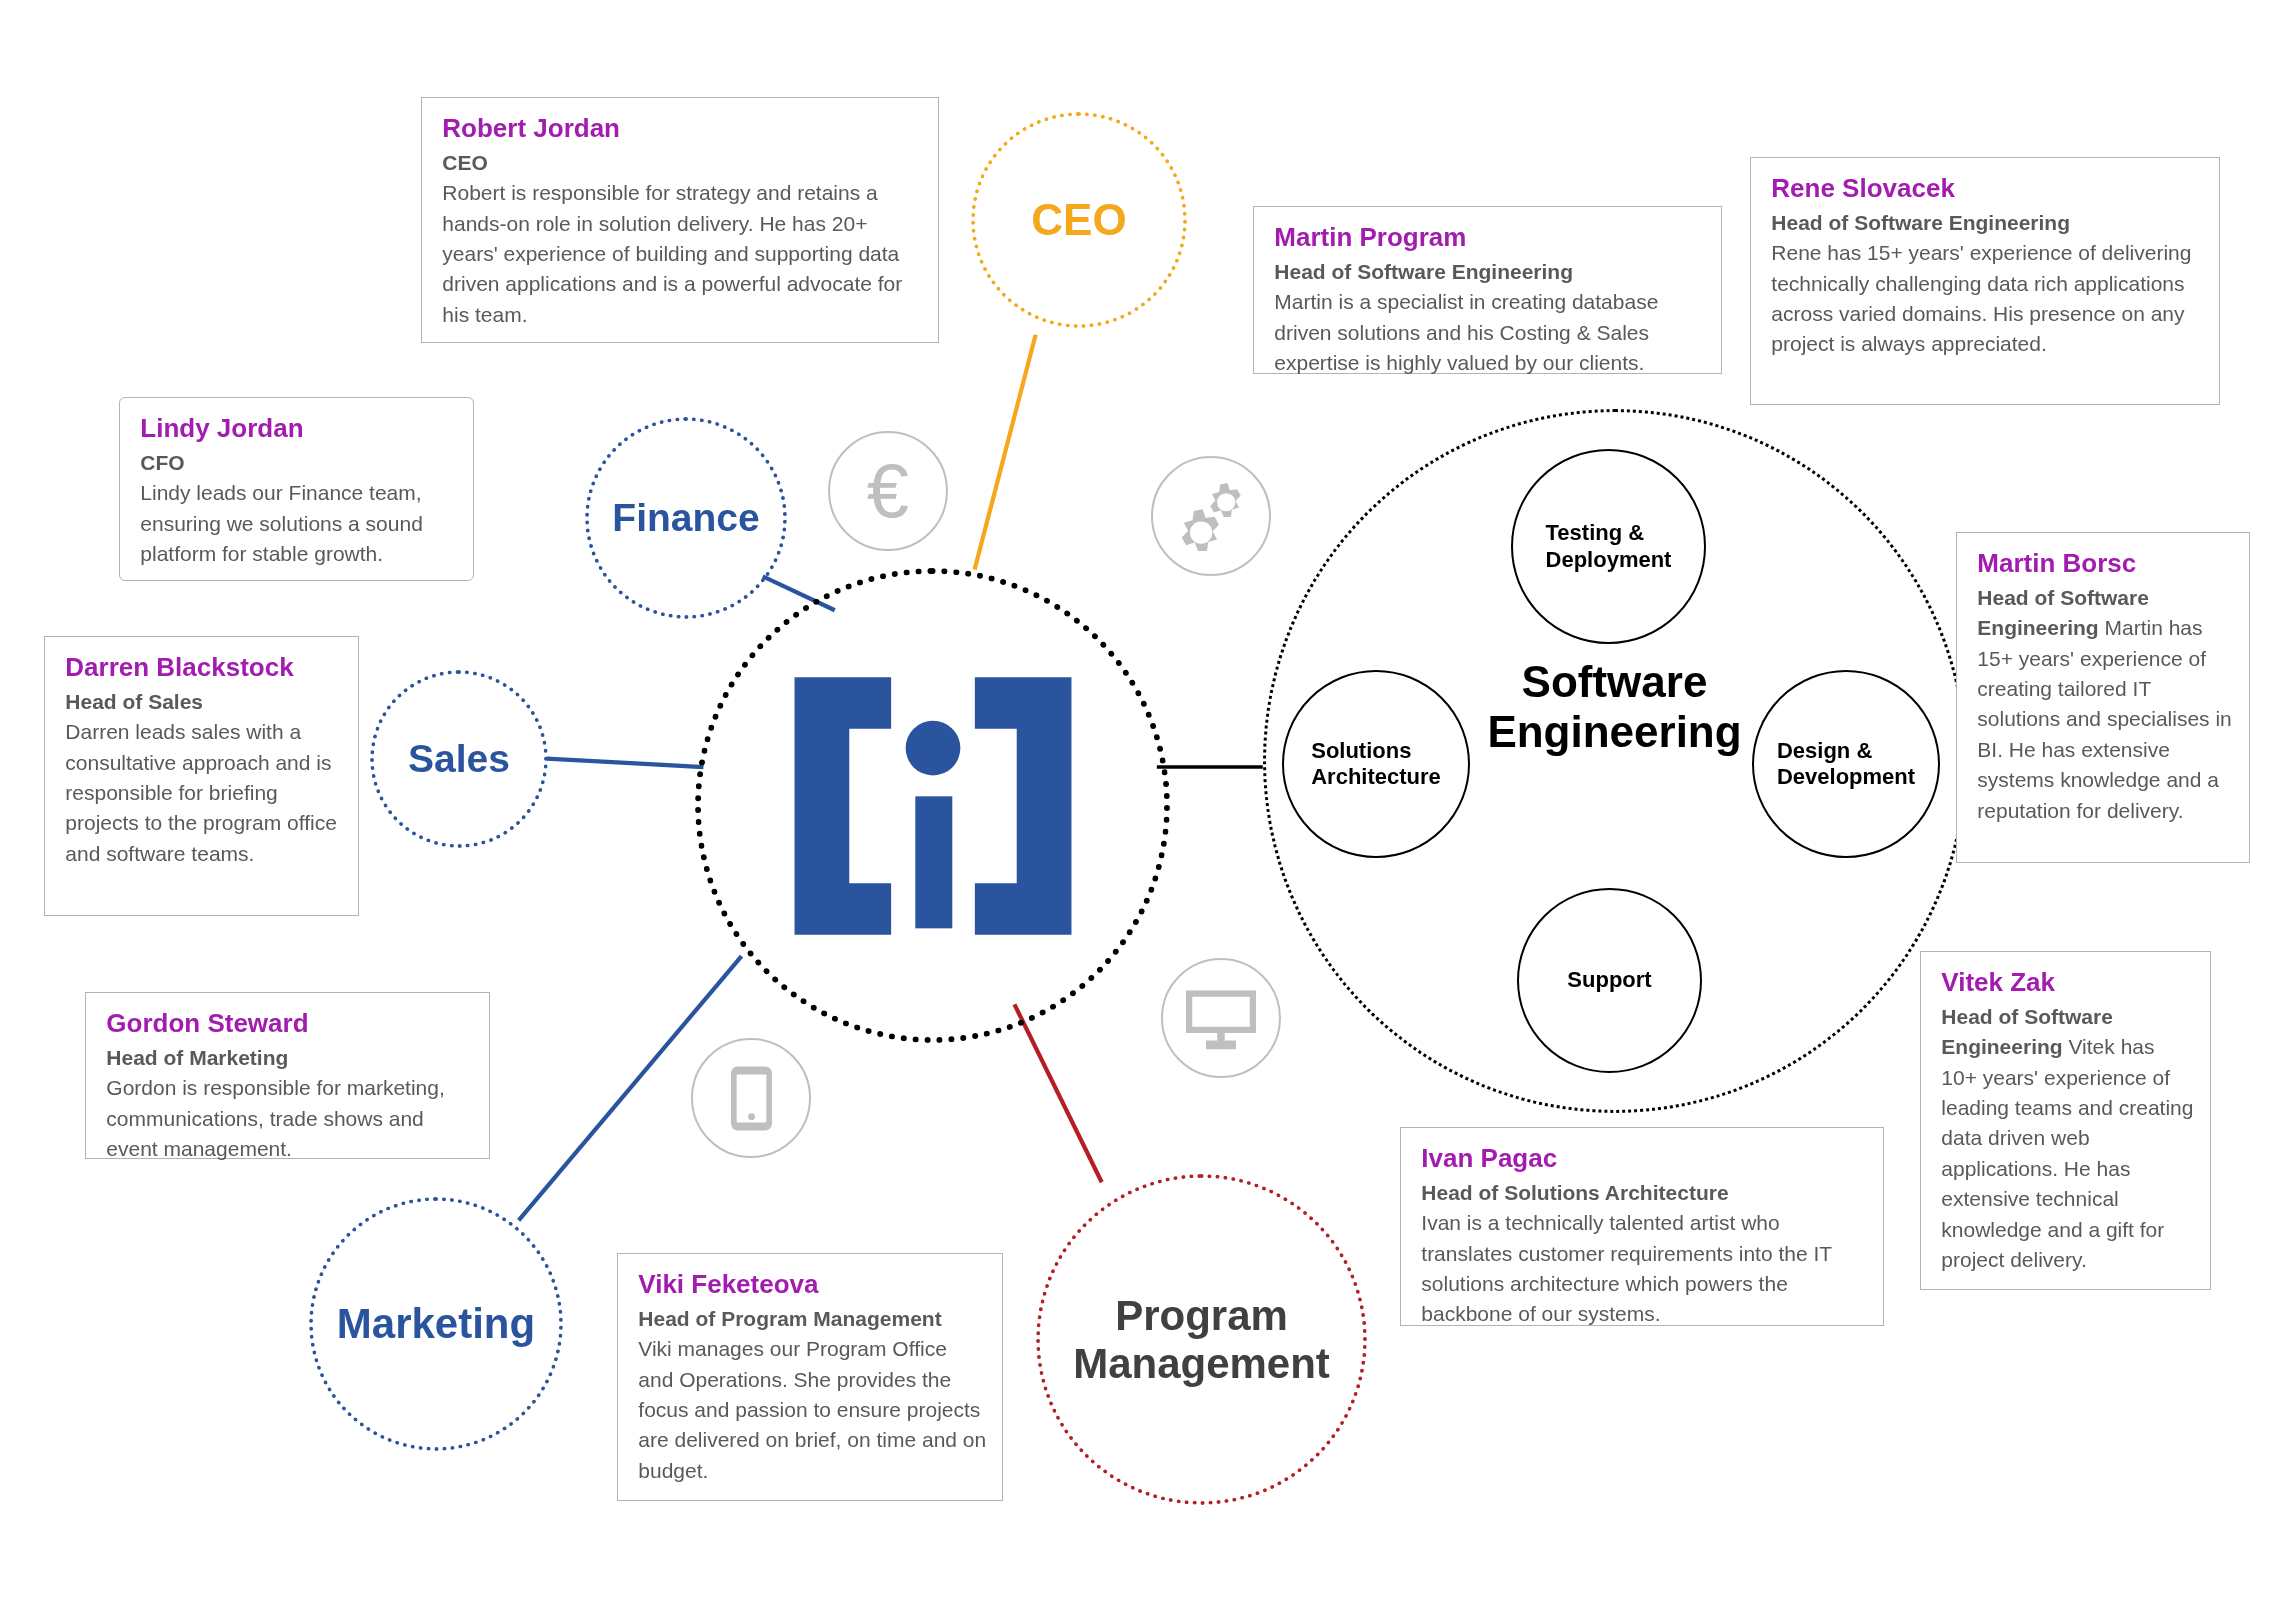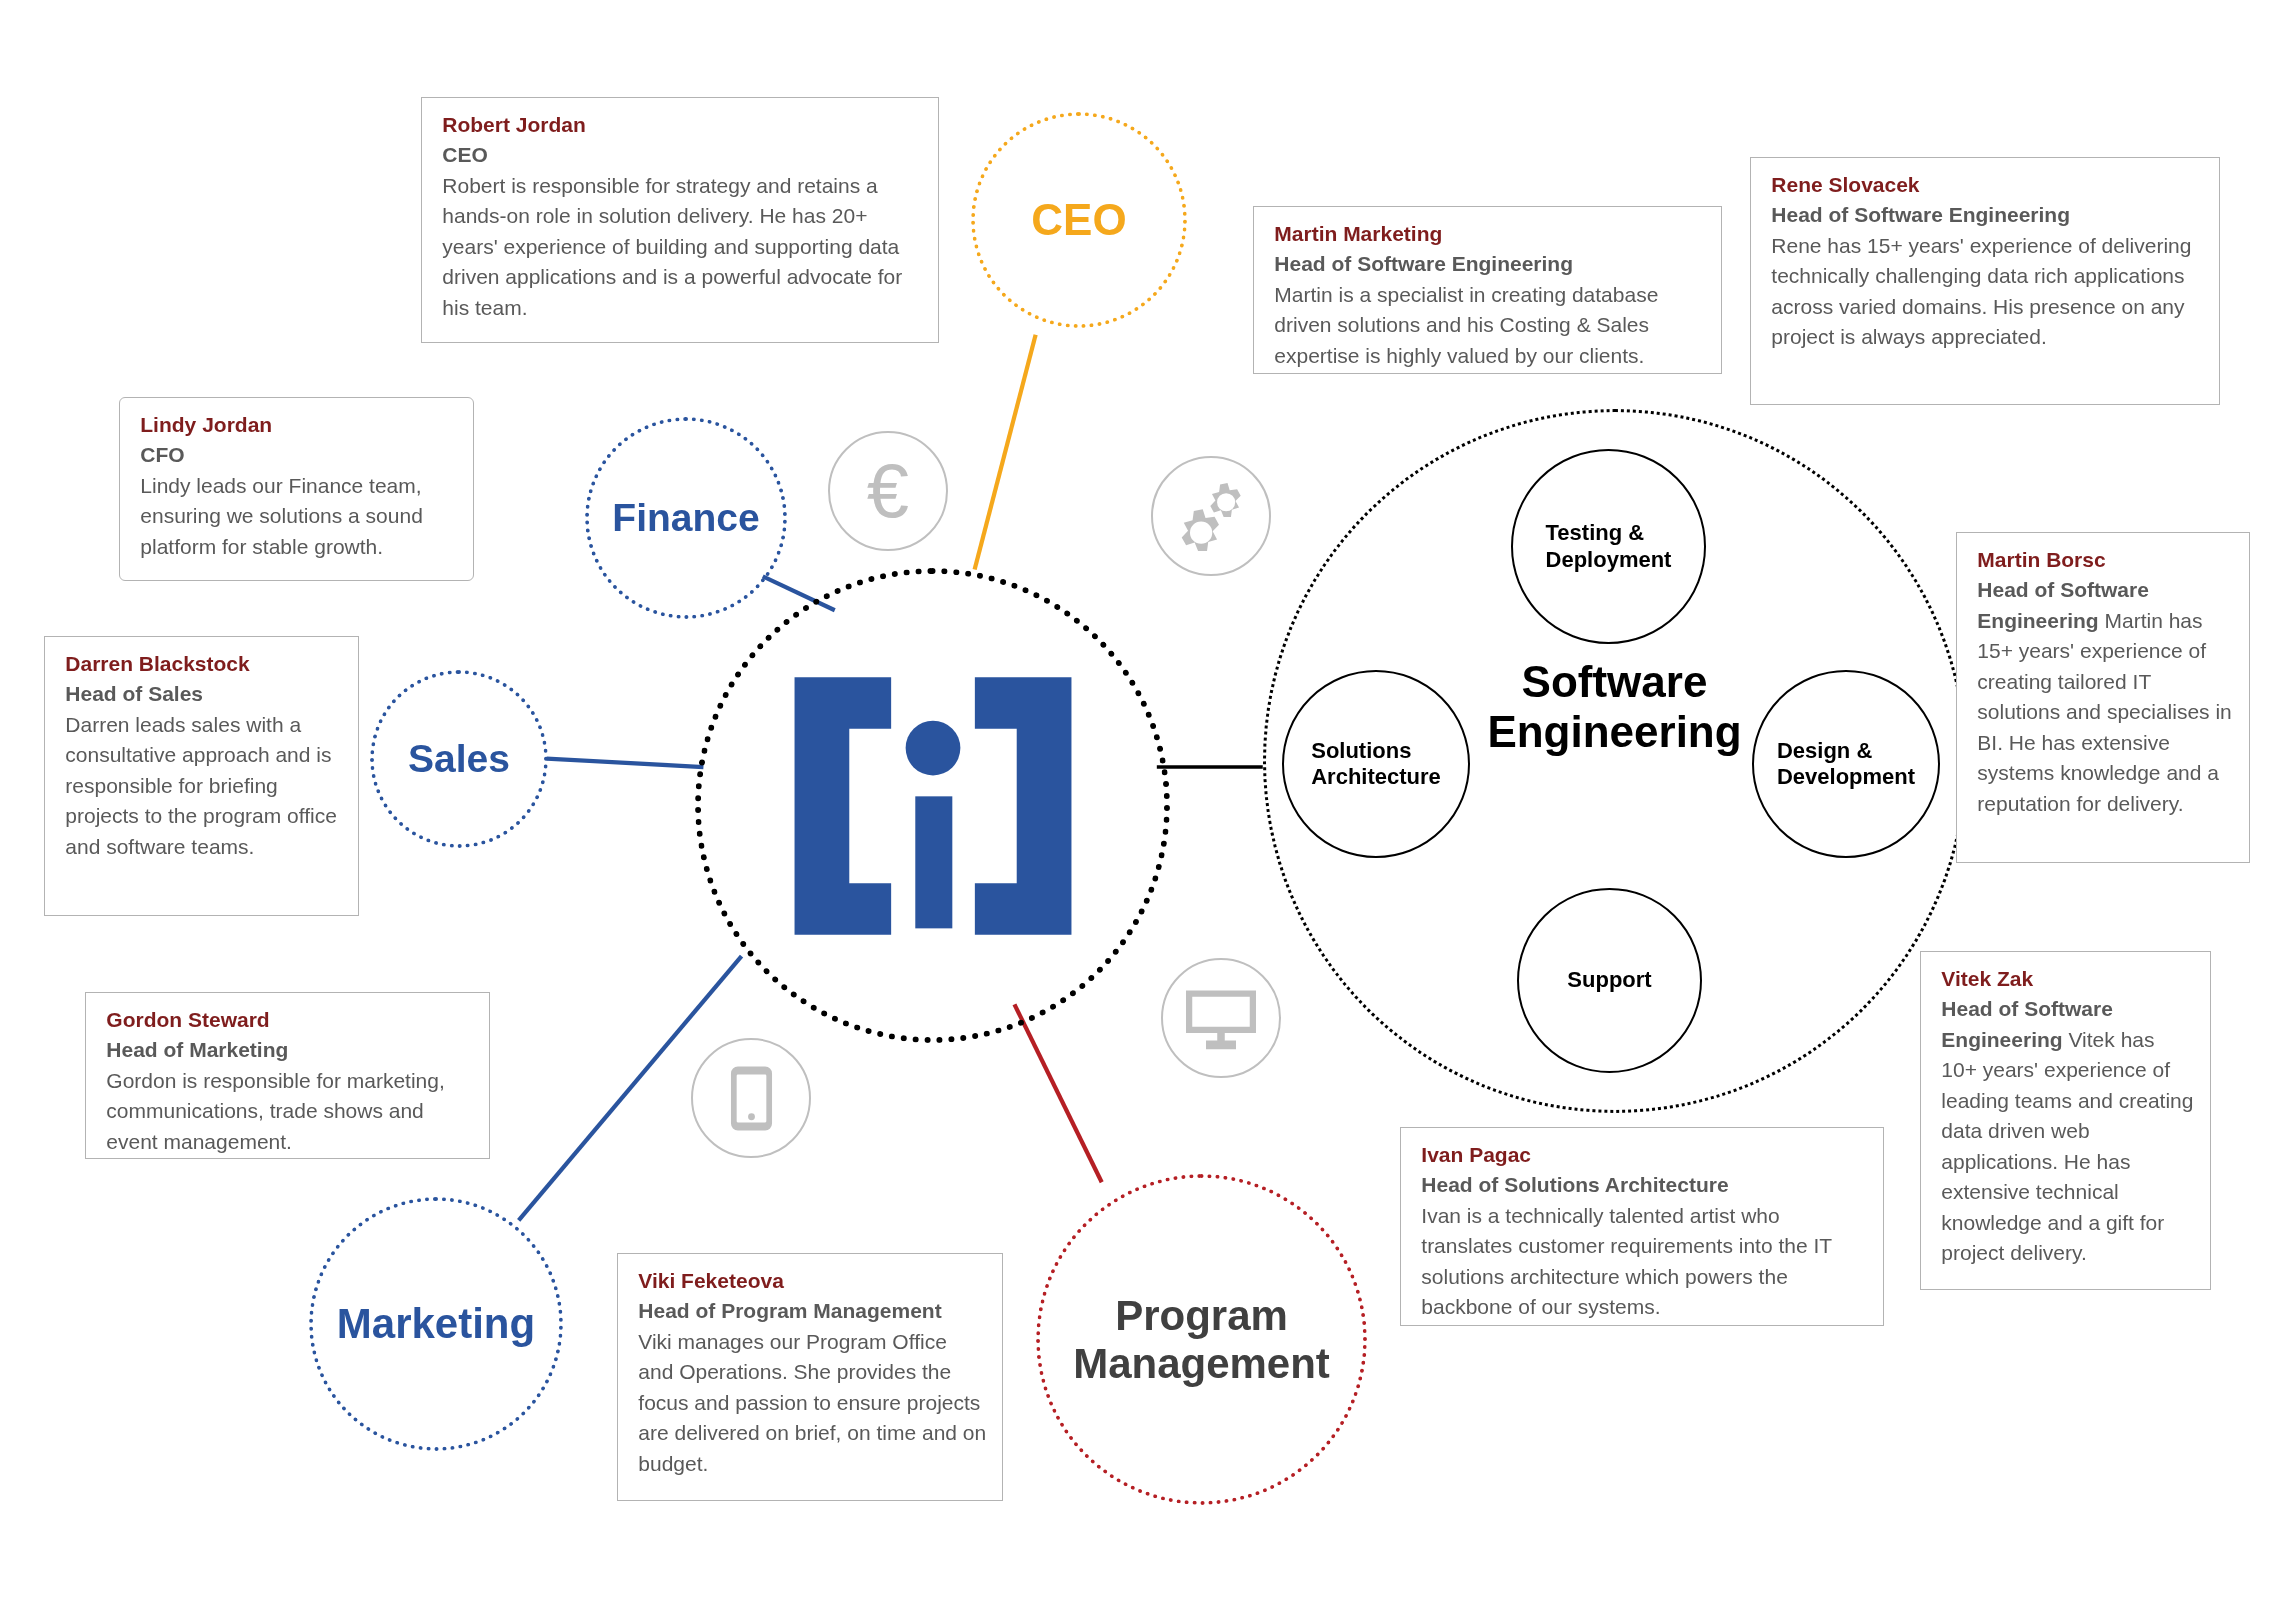--- a/index.html
+++ b/index.html
@@ -4,21 +4,21 @@
 <style>
   html,body{margin:0;padding:0;background:#ffffff;}
   body{font-family:"Liberation Sans", sans-serif;}
   #canvas{position:relative;width:2295px;height:1601px;background:#fff;overflow:hidden;}
 
   svg#wires{position:absolute;left:0;top:0;width:2295px;height:1601px;pointer-events:none;}
 
   
   .infobox{position:absolute;box-sizing:border-box;border:1.7px solid #b3b3b3;background:#fff;
            padding:12px 15.3px 13.6px 20.3px;color:#595959;}
-  .infobox .nm{font-weight:bold;font-size:21px;line-height:1.45;color:#7f1d1d;display:block;}
+  .infobox .nm{font-weight:bold;font-size:26px;line-height:1.45;color:#a21caf;display:block;}
   .infobox .ttl{font-weight:bold;font-size:21px;line-height:1.45;color:#595959;display:block;}
   .infobox .body{font-size:21px;line-height:1.45;color:#595959;display:block;}
   .infobox.inline .ttl{display:inline;}
   .infobox.inline .body{display:inline;}
 
   
   .dcircle{position:absolute;box-sizing:border-box;border-radius:50%;
            display:flex;align-items:center;justify-content:center;text-align:center;
            font-weight:bold;line-height:1.12;}
 
@@ -166,21 +166,21 @@
     <span class="body">Viki manages our Program Office and Operations. She provides the focus and passion to ensure projects are delivered on brief, on time and on budget.</span>
   </div>
 
   <div class="infobox" style="left:85px;top:992px;width:405px;height:167px;">
     <span class="nm">Gordon Steward</span>
     <span class="ttl">Head of Marketing</span>
     <span class="body">Gordon is responsible for marketing, communications, trade shows and event management.</span>
   </div>
 
   <div class="infobox" style="left:1253px;top:206px;width:469px;height:168px;">
-    <span class="nm">Martin Marketing</span>
+    <span class="nm">Martin Program</span>
     <span class="ttl">Head of Software Engineering</span>
     <span class="body">Martin is a specialist in creating database driven solutions and his Costing &amp; Sales expertise is highly valued by our clients.</span>
   </div>
 
   <div class="infobox" style="left:1750px;top:157px;width:470px;height:248px;">
     <span class="nm">Rene Slovacek</span>
     <span class="ttl">Head of Software Engineering</span>
     <span class="body">Rene has 15+ years' experience of delivering technically challenging data rich applications across varied domains. His presence on any project is always appreciated.</span>
   </div>
 

